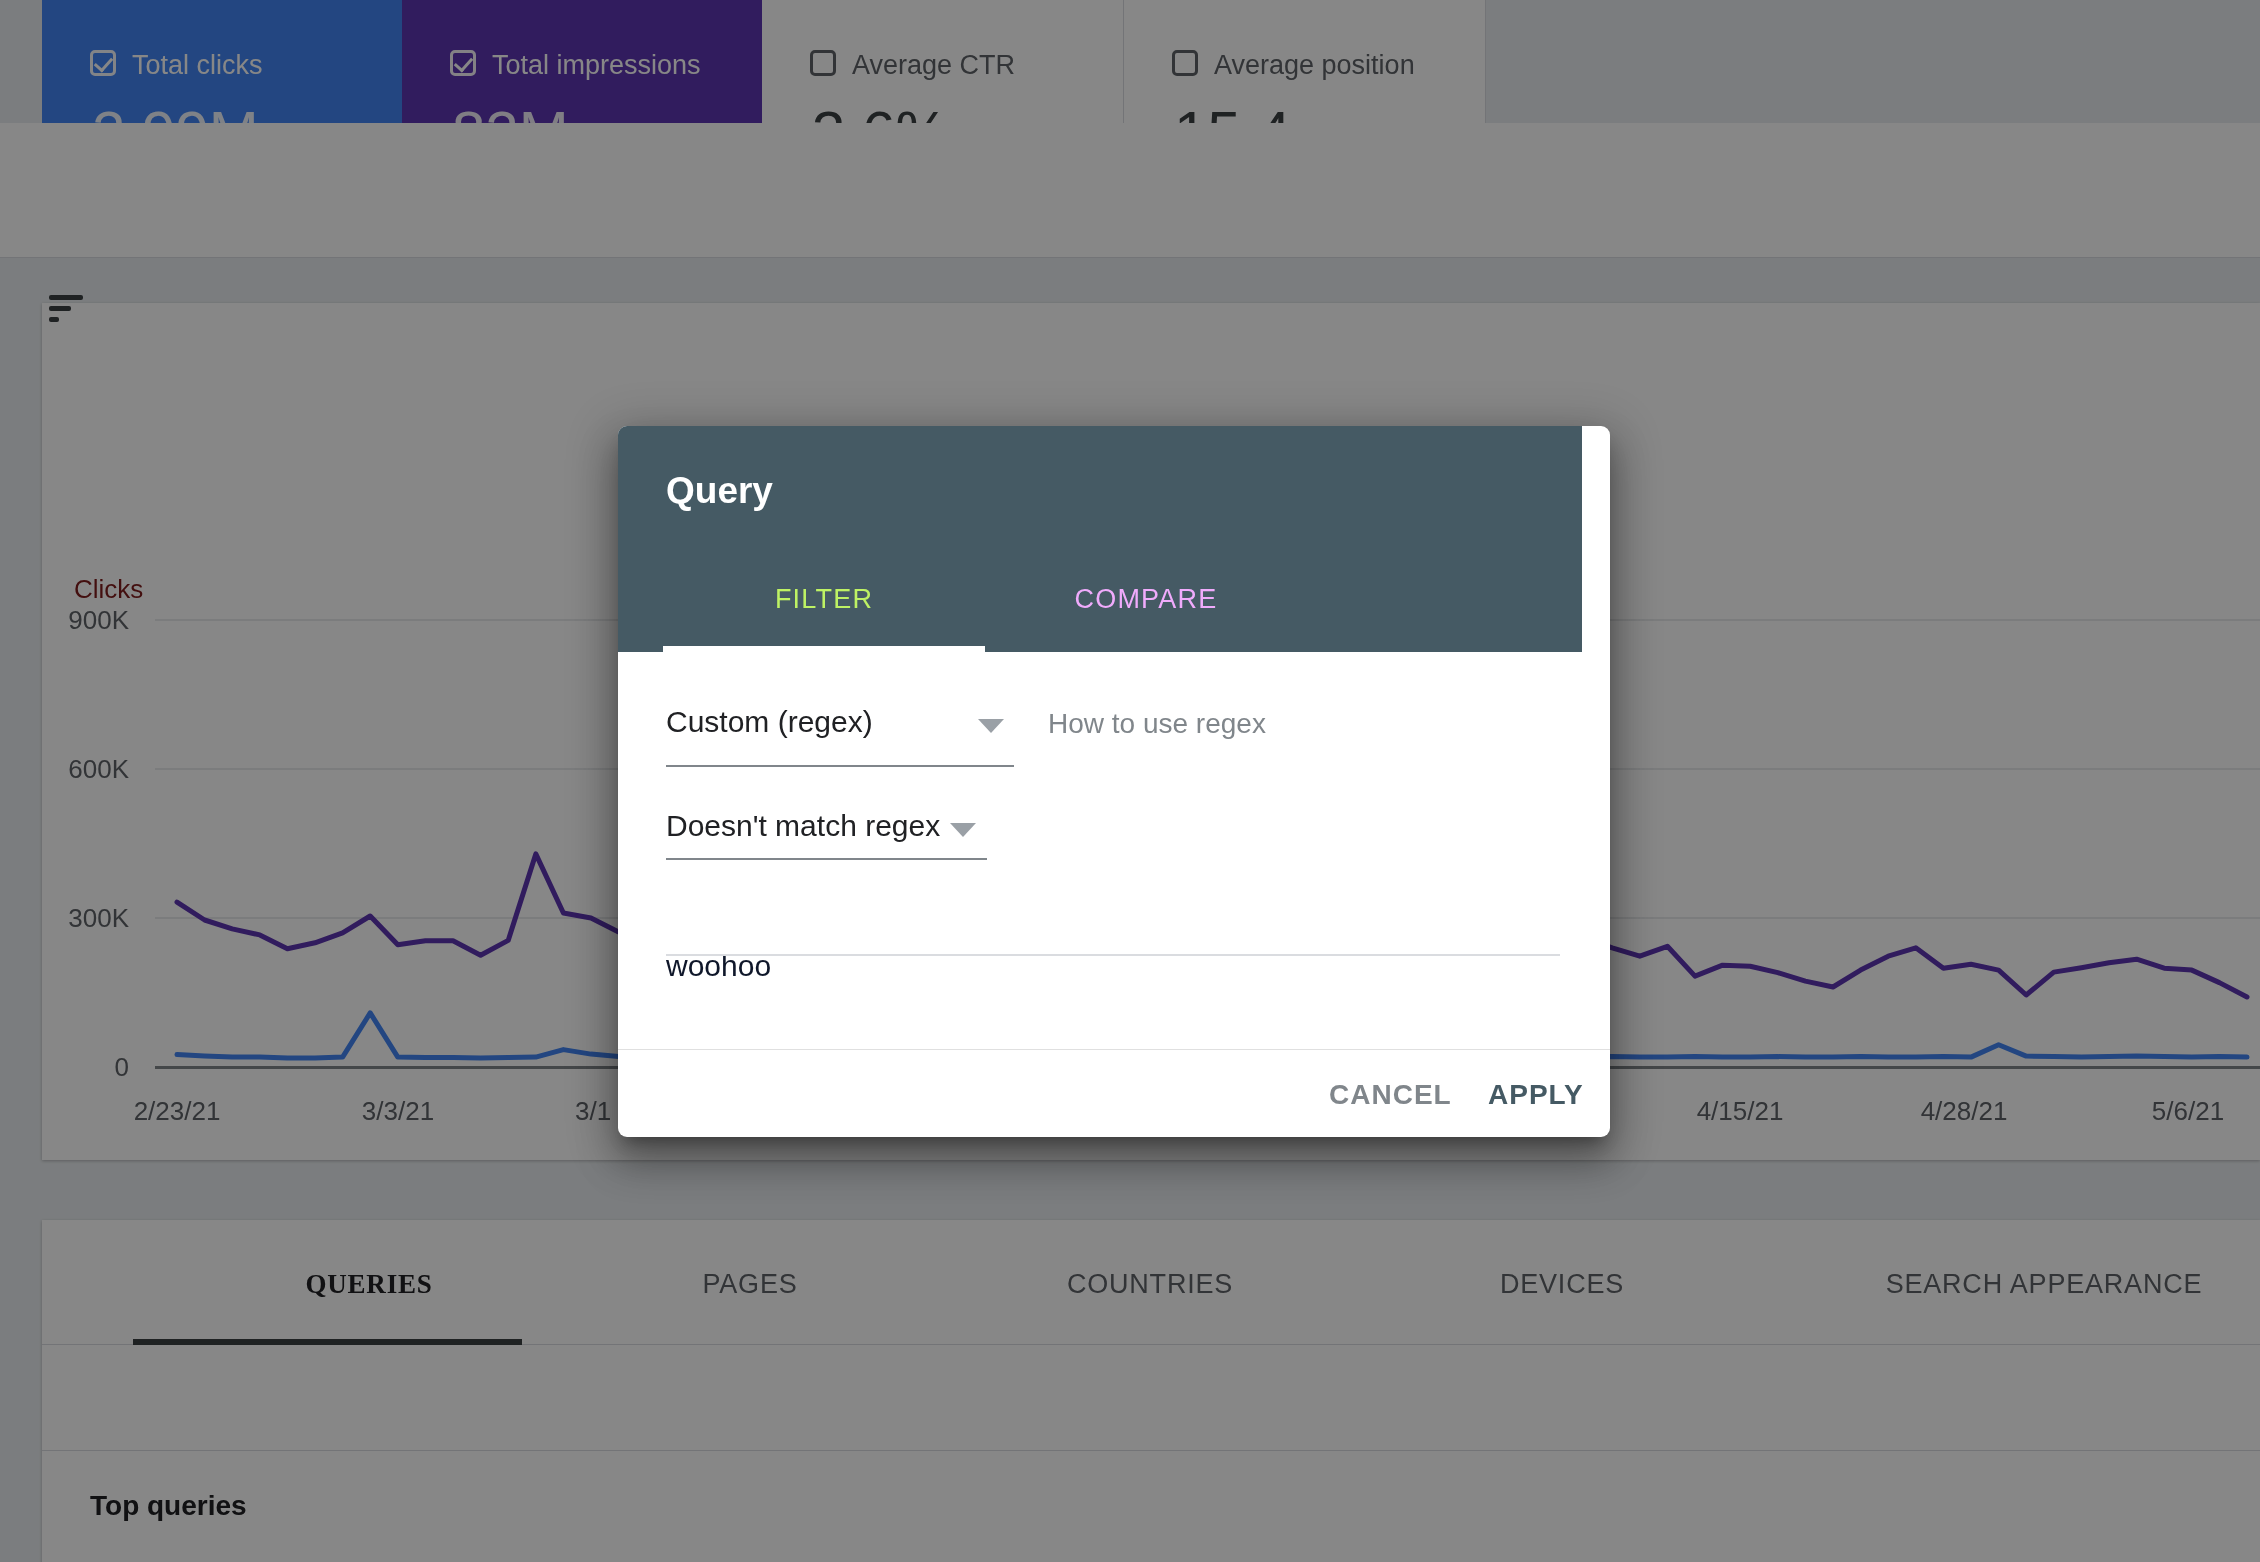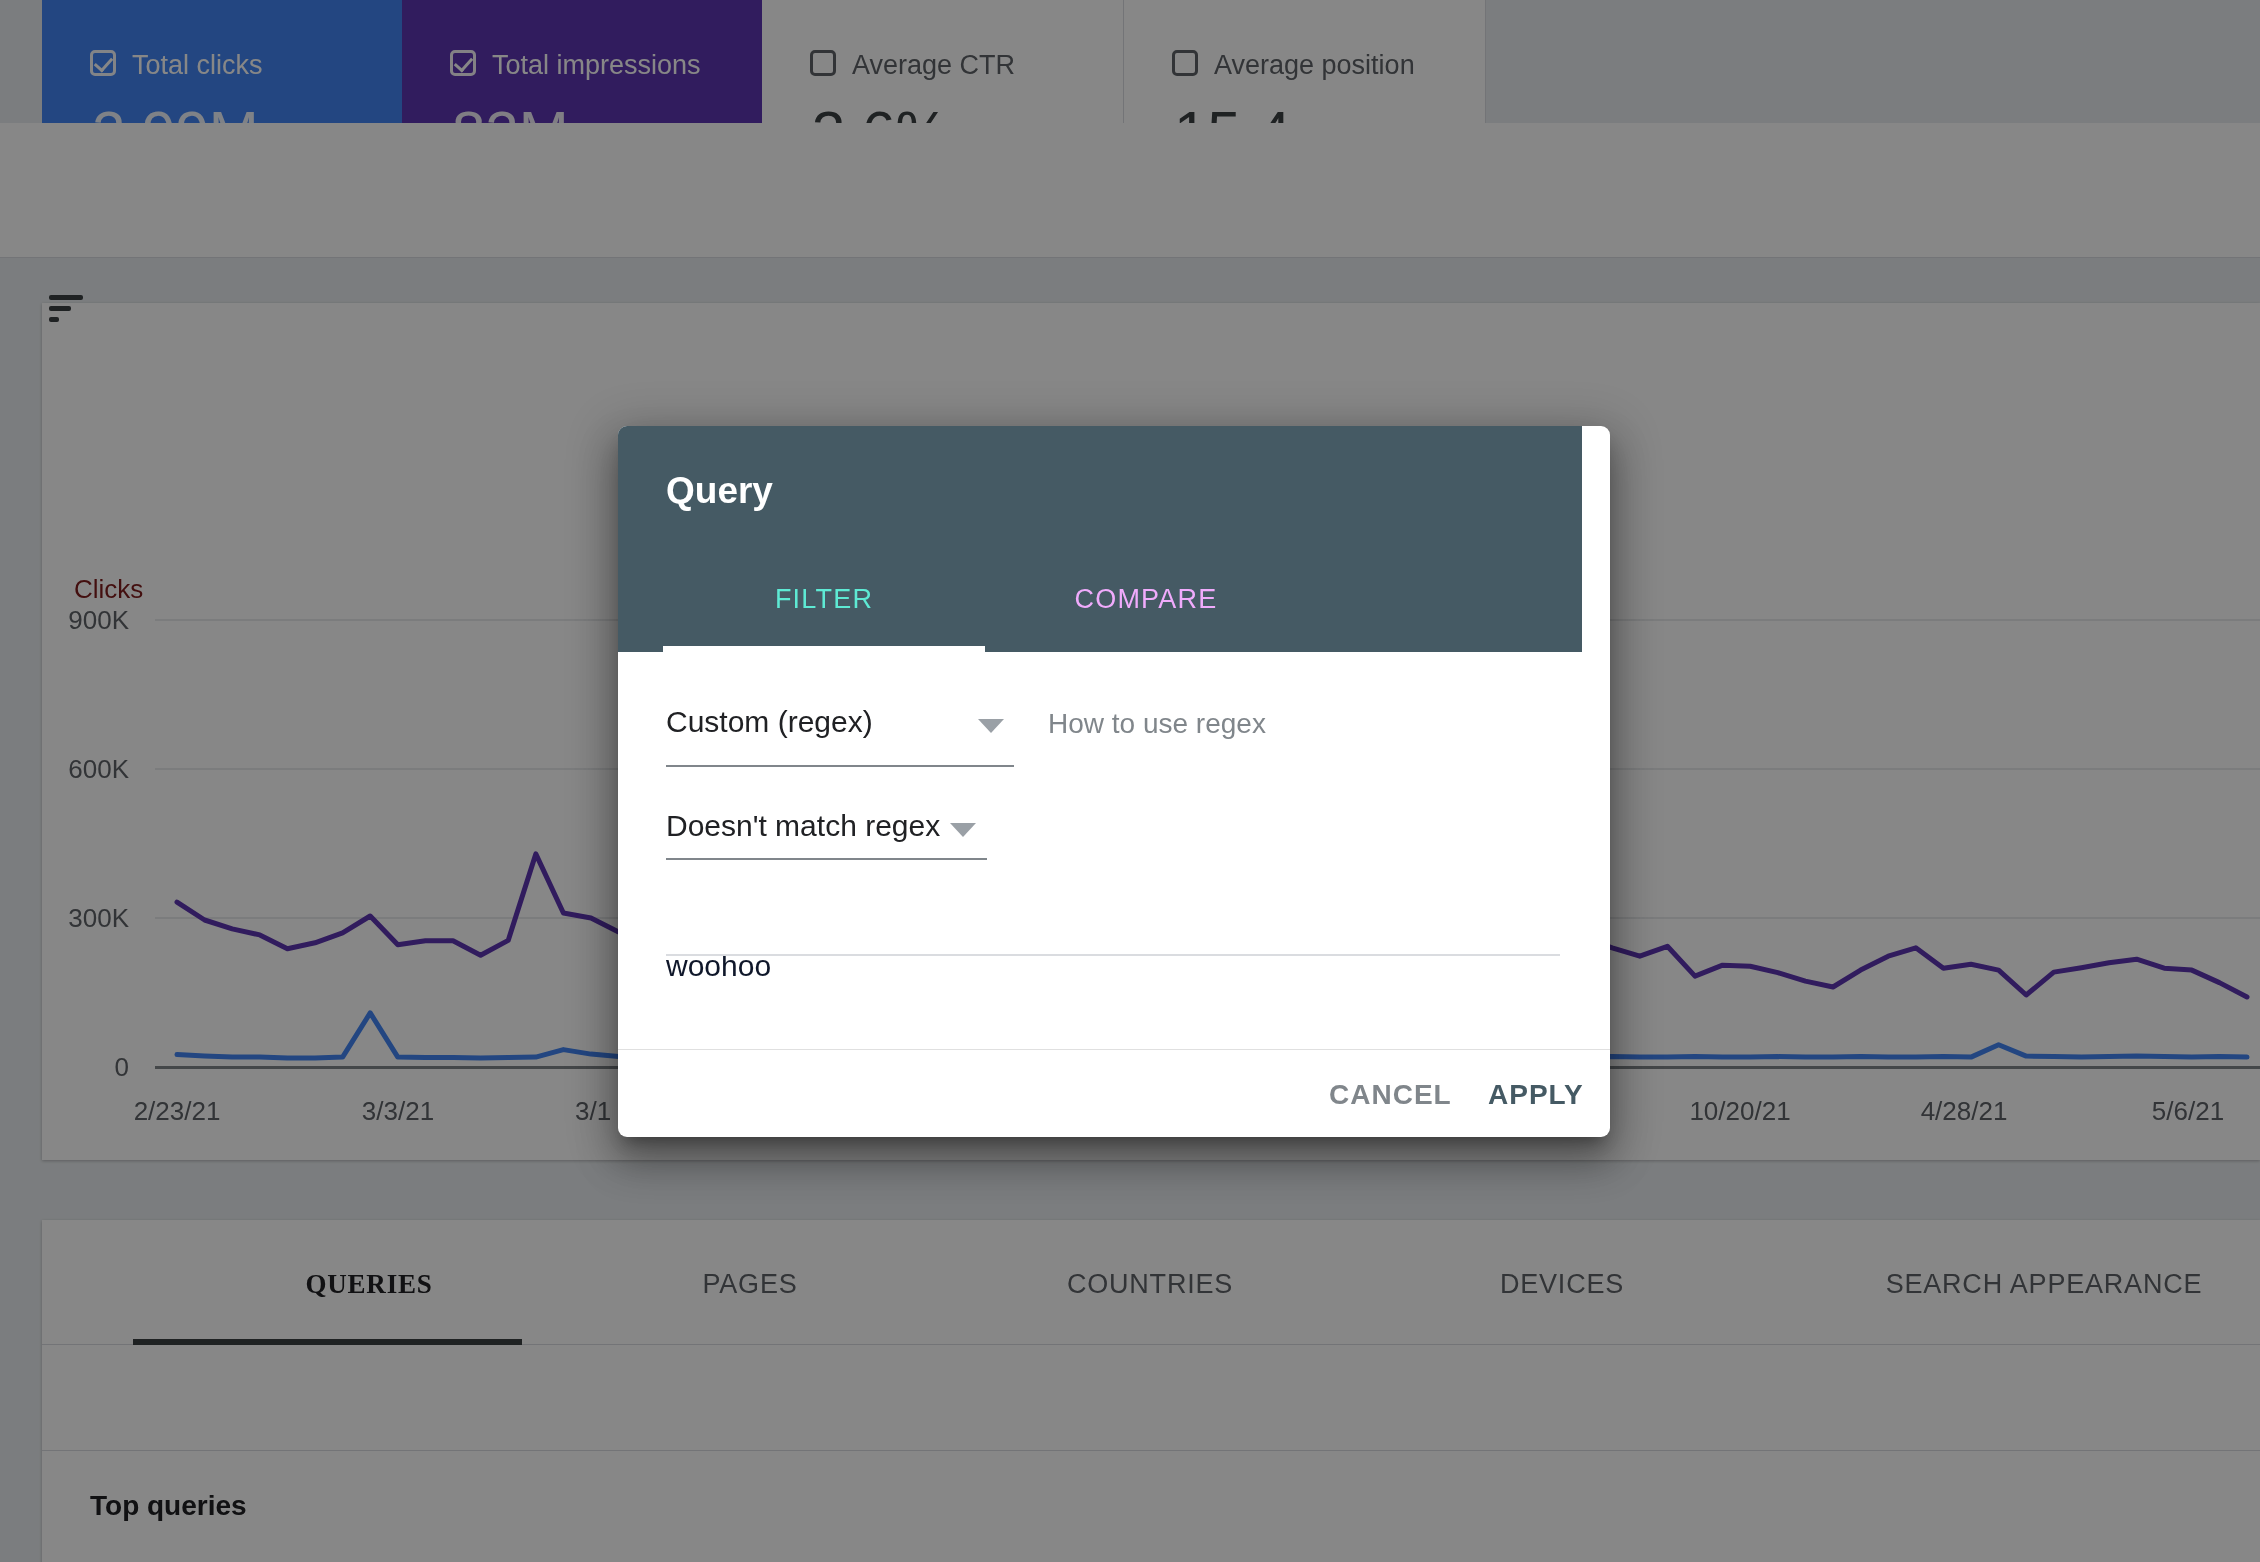--- a/index.html
+++ b/index.html
@@ -65,21 +65,21 @@
   
   .scrim { position:absolute; left:0; top:0; width:2260px; height:1562px; background:rgba(0,0,0,.47); z-index:10; }
 
   
   .modal { position:absolute; left:618px; top:426px; width:992px; height:711px; background:#fff; border-radius:9px;
            z-index:20; box-shadow:0 11px 15px -7px rgba(0,0,0,.3), 0 24px 38px 3px rgba(0,0,0,.25), 0 9px 46px 8px rgba(0,0,0,.22);
            overflow:hidden; }
   .modal-header { position:absolute; left:0; top:0; width:964px; height:226px; background:#455a64; }
   .modal-title { position:absolute; left:48px; top:44px; font-size:37px; font-weight:700; color:#fff; }
   .modal-tab { position:absolute; top:158px; width:322px; text-align:center; font-size:27px; letter-spacing:1.2px; color:#f0abfc; }
-  .modal-tab.active { color:#5eead4; }
+  .modal-tab.active { color:#bef264; }
   .tab-filter { left:45px; }
   .tab-compare { left:367px; }
   .modal-tab-indicator { position:absolute; left:45px; top:220px; width:322px; height:6px; background:#fff; }
   .dd-text { position:absolute; left:48px; font-size:30px; color:#202124; }
   .dd-triangle { position:absolute; width:0; height:0; border-left:13px solid transparent; border-right:13px solid transparent;
                  border-top:14px solid #9aa0a6; }
   .dd-underline { position:absolute; left:48px; height:2px; background:#80868b; }
   .help-link { position:absolute; left:430px; top:282px; font-size:28px; color:#80868b; }
   .query-input-value { position:absolute; left:48px; top:487px; font-size:30px; color:#0f172a;margin-top:36px; }
   .input-underline { position:absolute; left:48px; top:528px; width:894px; height:2px; background:#dadce0; }
@@ -148,21 +148,21 @@
       <div class="gridline" style="top: 619px;"></div>
       <div class="ytick" style="top: 754px;">600K</div>
       <div class="gridline" style="top: 768px;"></div>
       <div class="ytick" style="top: 903px;">300K</div>
       <div class="gridline" style="top: 917px;"></div>
       <div class="ytick" style="top: 1052px;">0</div>
       <div class="axisline" style="top: 1066px;"></div>
       <div class="xtick" style="left: 177px; transform: translateX(-50%);">2/23/21</div>
       <div class="xtick" style="left: 398px; transform: translateX(-50%);">3/3/21</div>
       <div class="xtick" style="left: 575px;">3/1</div>
-      <div class="xtick" style="left: 1740px; transform: translateX(-50%);">10/20/21</div>
+      <div class="xtick" style="left: 1740px; transform: translateX(-50%);">4/15/21</div>
       <div class="xtick" style="left: 1964px; transform: translateX(-50%);">4/28/21</div>
       <div class="xtick" style="left: 2188px; transform: translateX(-50%);">5/6/21</div>
     </div>
   <svg id="chart-svg" width="2260" height="1562">
     <defs>
         <clipPath id="plotclip">
           <rect x="155" y="545" width="2105" height="524"></rect>
         </clipPath>
       </defs>
     <g id="chart-series-group" clip-path="url(#plotclip)">

